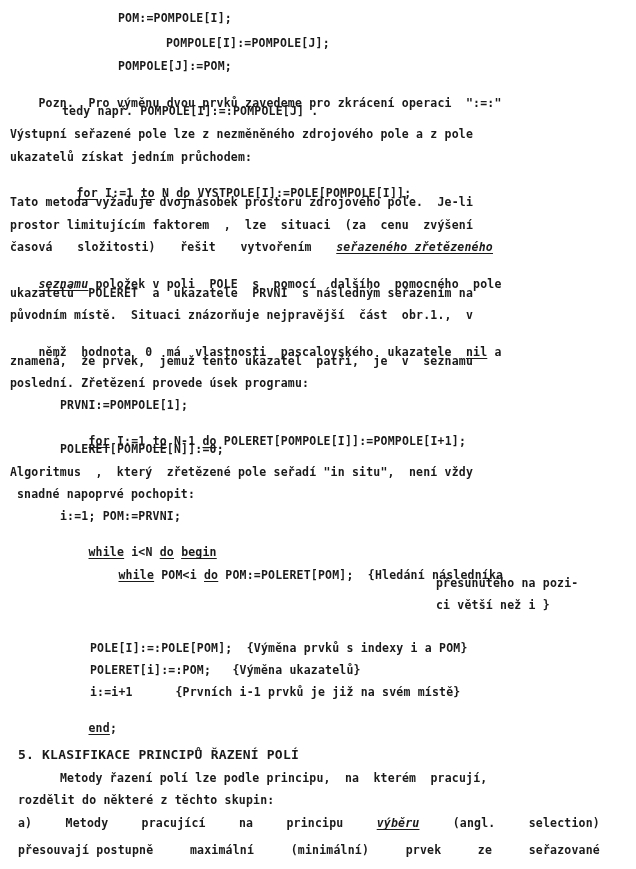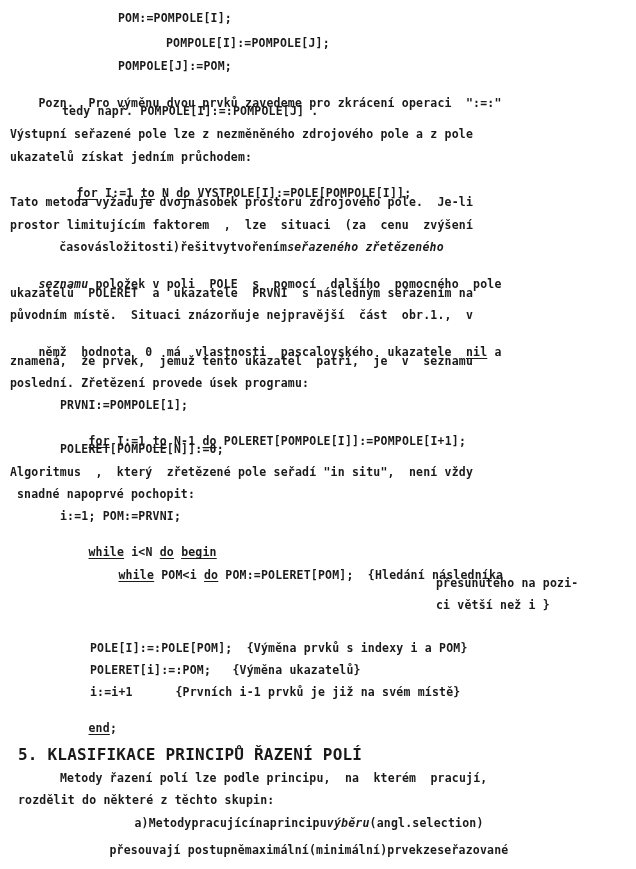--- a/index.html
+++ b/index.html
@@ -29,29 +29,30 @@
       position: absolute;
       white-space: pre;
       line-height: 14px;
       height: 14px;
     }
     .u {
       text-decoration: underline;
       text-underline-offset: 2px;
     }
     .ui {
+      text-decoration: underline;
       font-style: italic;
       text-underline-offset: 2px;
     }
     .heading {
-      font-size: 16px;
+      font-size: 13px;
     }
     .justify {
       display: flex;
-      justify-content: center;
+      justify-content: space-between;
     }
   </style>
 </head>
 <body>
 
 <div class="page">
 
   <div class="line" style="left:118px; top:11px;">POM:=POMPOLE[I];</div>
   <div class="line" style="left:118px; top:36px;padding-left:48px;">POMPOLE[I]:=POMPOLE[J];</div>
   <div class="line" style="left:118px; top:59px;">POMPOLE[J]:=POM;</div>

